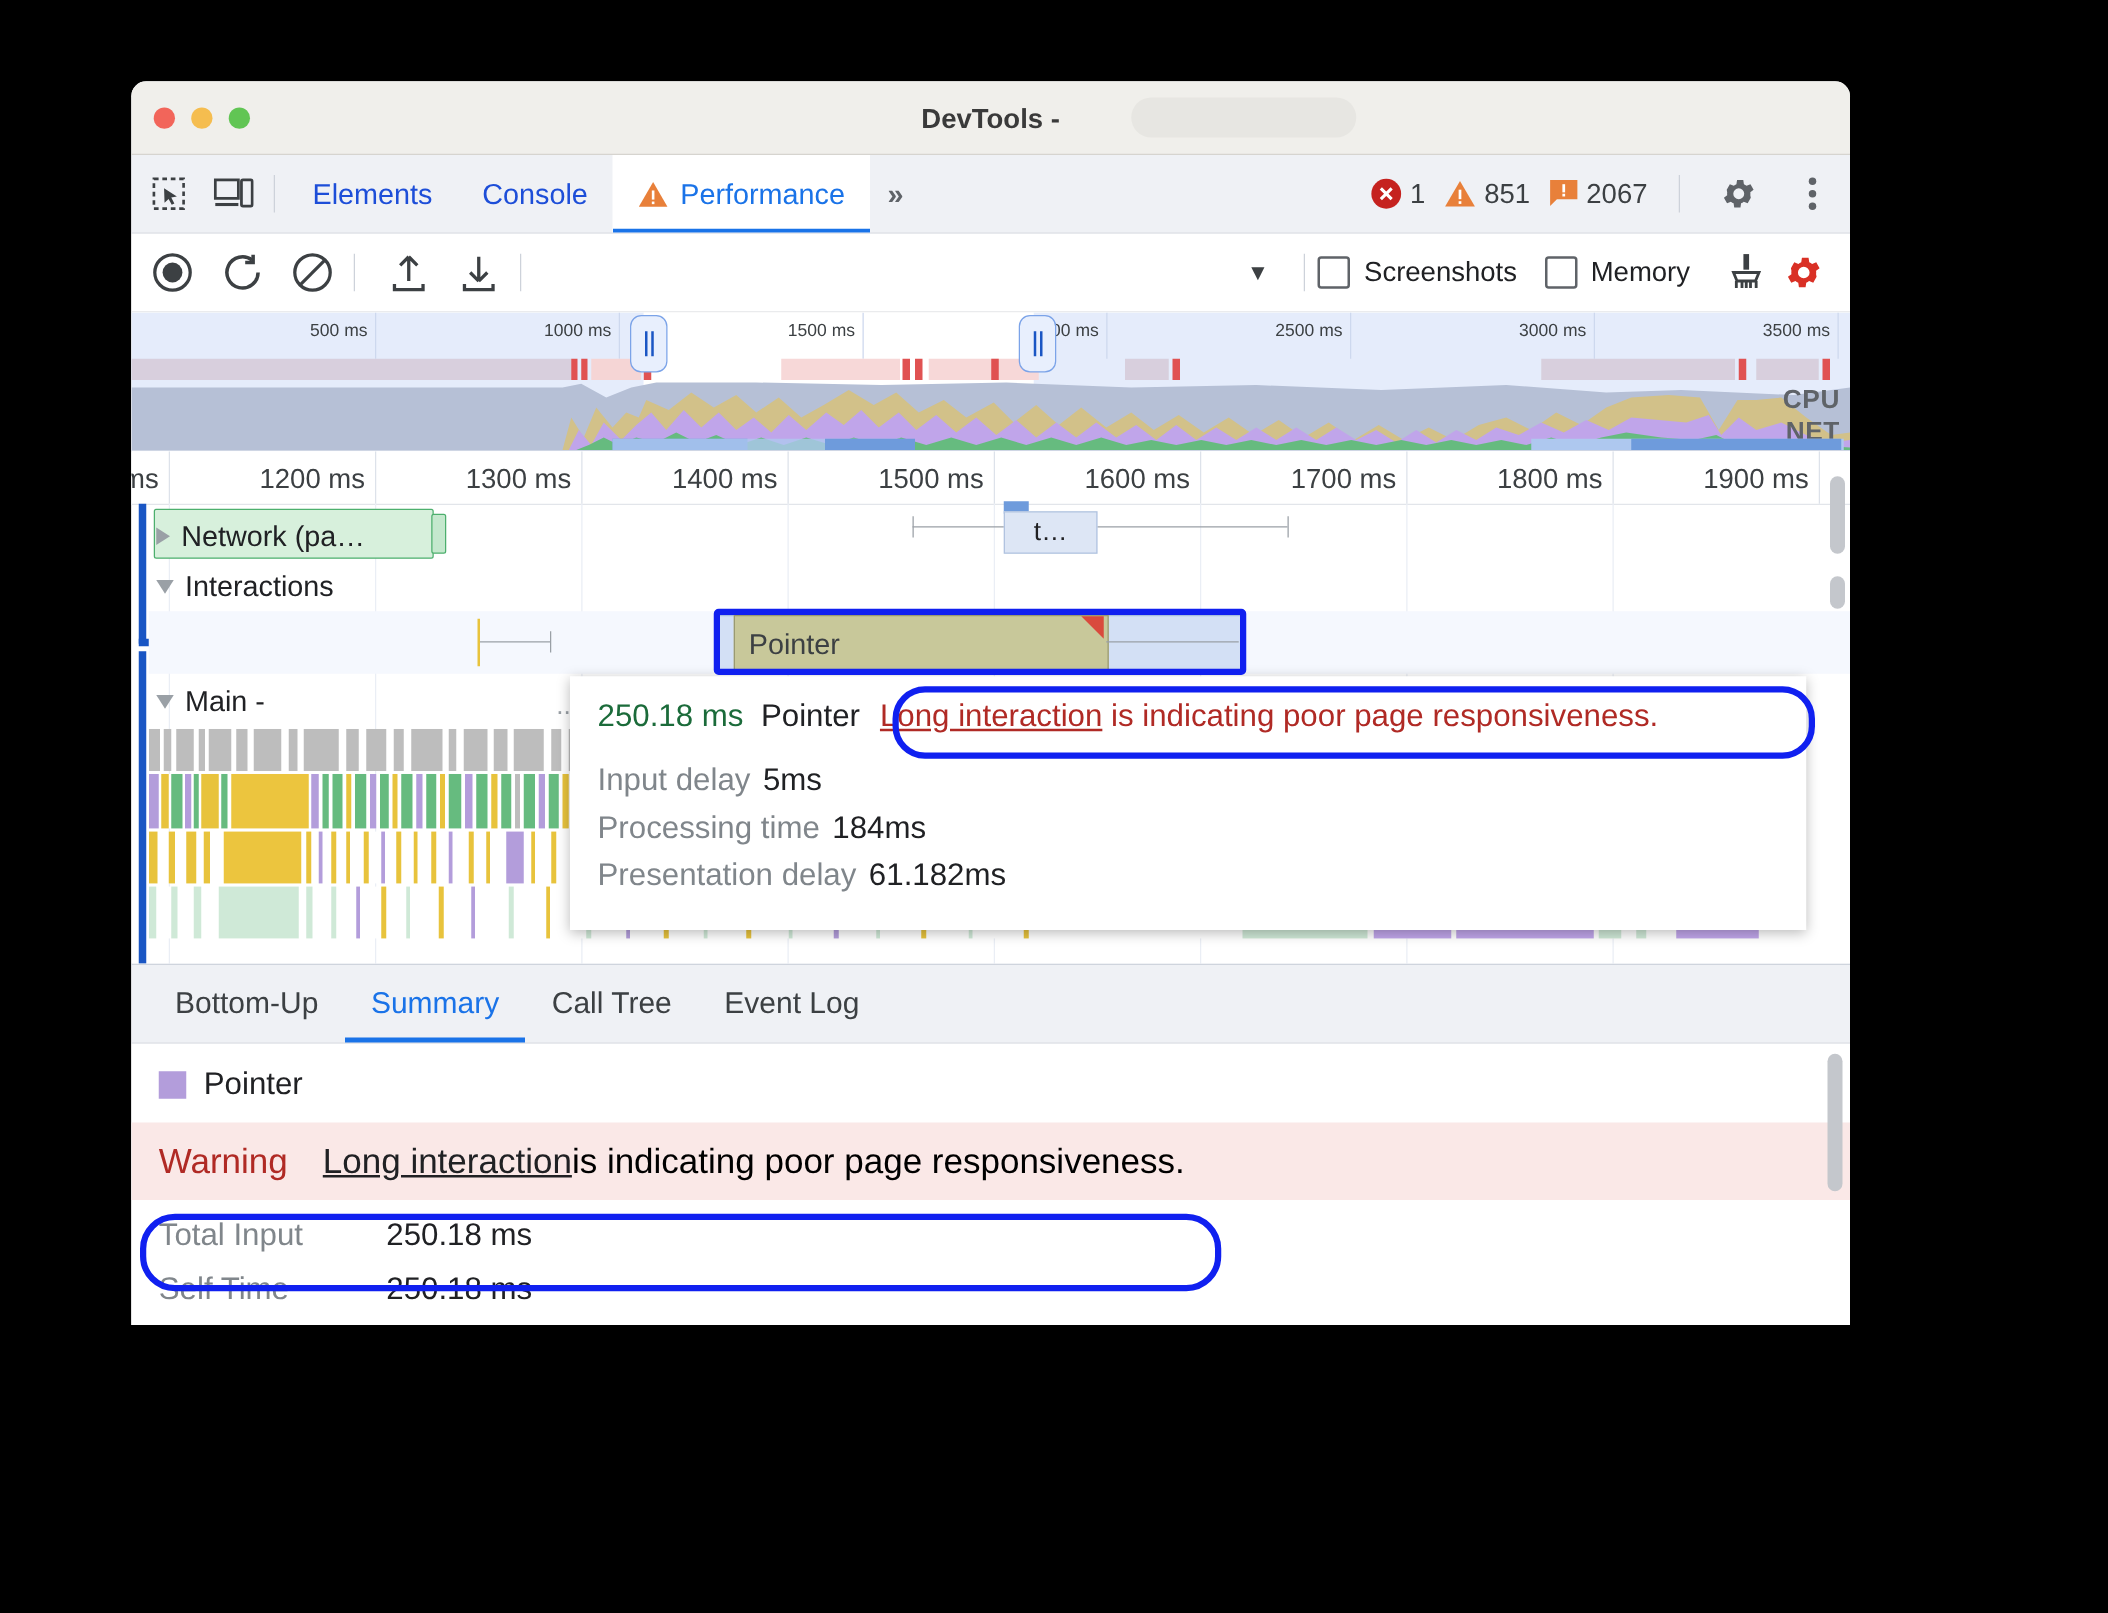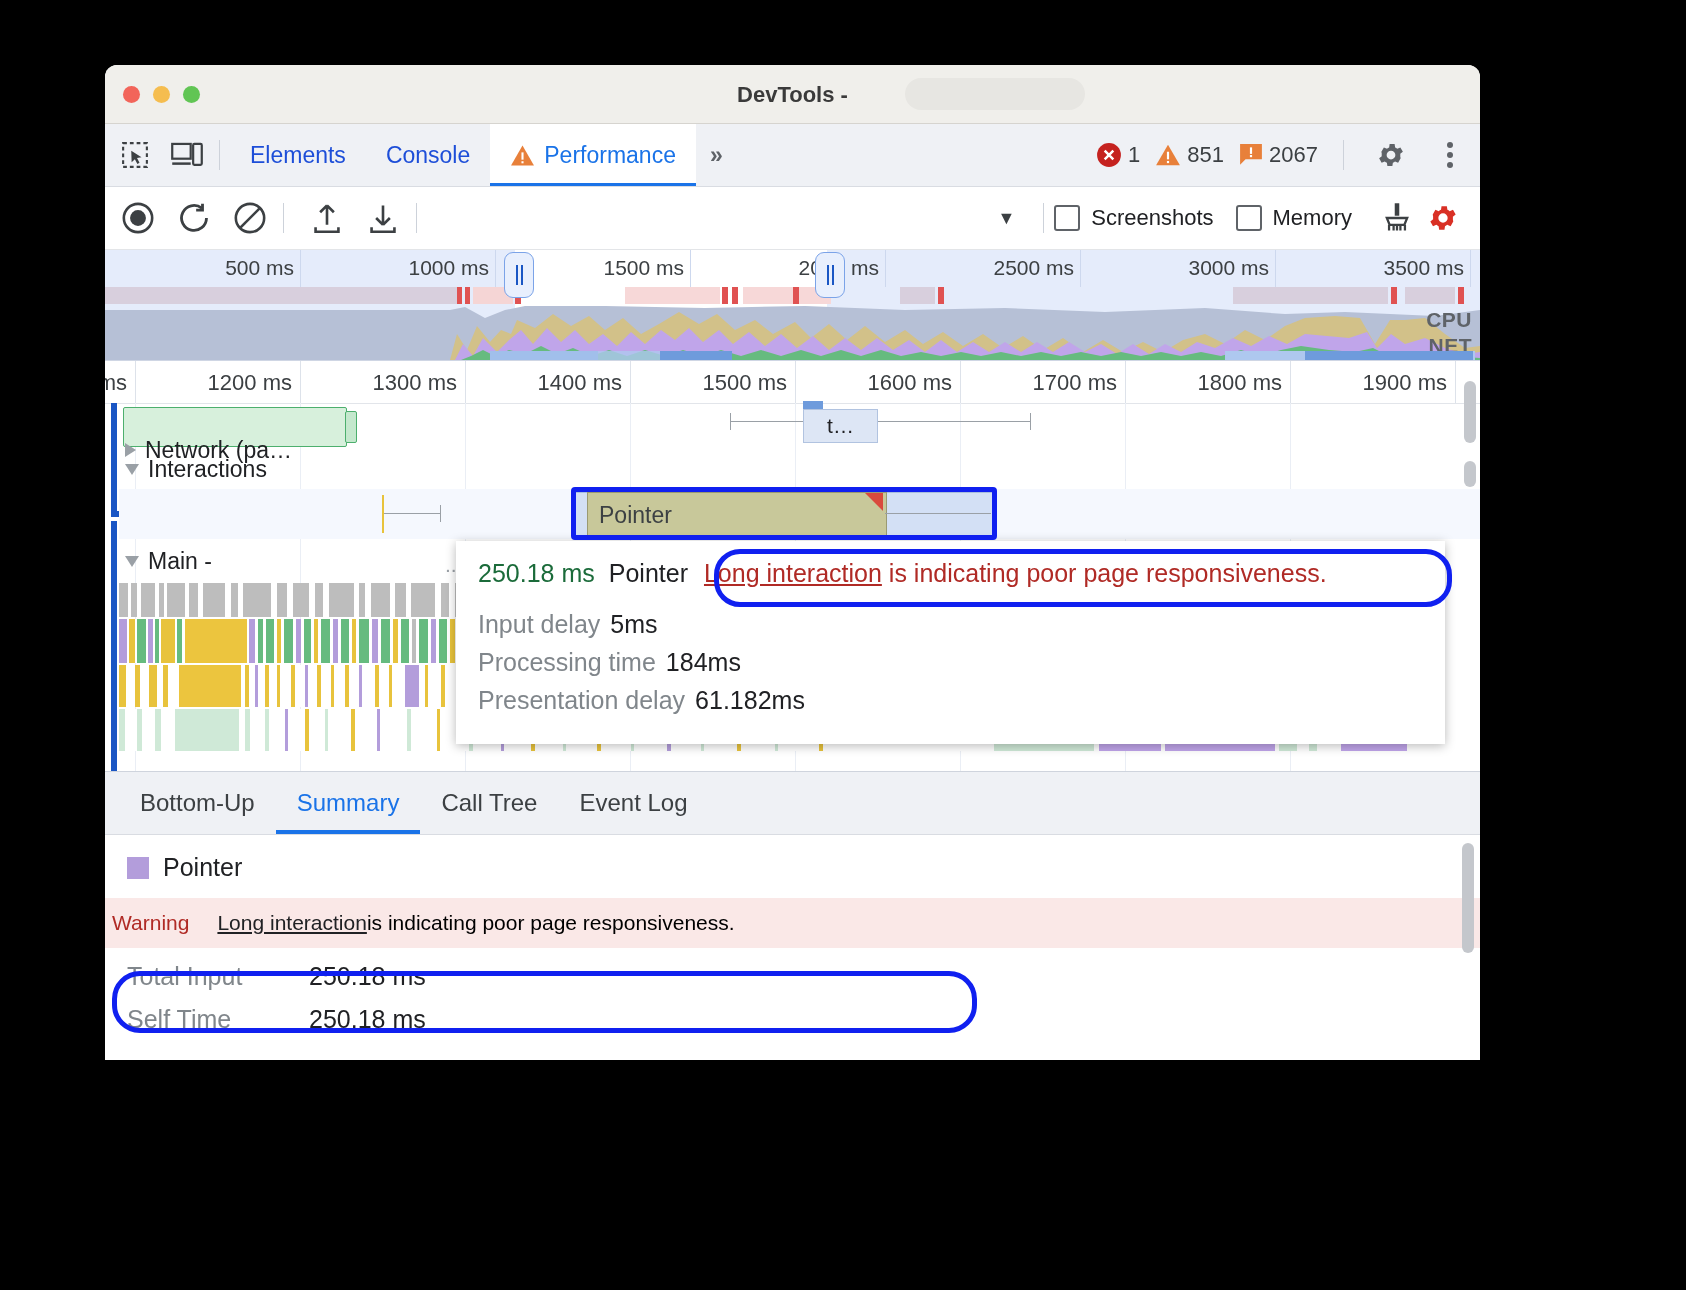--- a/index.html
+++ b/index.html
@@ -38,21 +38,21 @@
   .pbtn{width:46px;height:46px;margin-left:10px;display:flex;align-items:center;justify-content:center;}
   .dropdownfield{flex:1;height:40px;margin:0 6px;display:flex;align-items:center;justify-content:flex-end;}
   .caret{font-size:18px;color:#3c4043;padding-right:12px;}
   .chk{width:22px;height:22px;border:2px solid #5f6368;border-radius:3px;background:#fff;}
   .chklabel{font-size:22px;color:#202124;margin-left:11px;margin-right:22px;}
 
   
   .overview{position:relative;height:110px;background:#fff;border-bottom:1px solid #cfd6e4;overflow:hidden;}
   .ovruler{position:absolute;left:0;right:0;top:0;height:37px;}
   .ovtick{position:absolute;top:0;height:37px;border-right:1px solid #cdd8ee;}
-  .ovtick span{position:absolute;right:6px;top:6px;font-size:21px;color:#3c4043;white-space:nowrap;}
+  .ovtick span{position:absolute;right:6px;top:6px;font-size:14px;color:#3c4043;white-space:nowrap;}
   .ovshade{position:absolute;top:0;bottom:0;background:#dce6fa;opacity:.75;}
   .ovwhite{position:absolute;top:0;bottom:0;background:#fff;}
   .netstrip{position:absolute;left:0;right:0;top:37px;height:17px;}
   .nseg{position:absolute;top:0;height:17px;}
   .cpuarea{position:absolute;left:0;right:0;top:54px;height:56px;overflow:hidden;}
   .sideLabel{position:absolute;right:8px;font-size:21px;font-weight:bold;color:#5f6368;letter-spacing:.5px;}
   .handle{position:absolute;top:2px;width:28px;height:44px;border-radius:9px;background:#e8effd;
           border:1px solid #7ba3e8;display:flex;align-items:center;justify-content:center;gap:3px;z-index:6;}
   .handle i{display:block;width:2px;height:20px;background:#1a56c4;}
   .netbottom{position:absolute;height:9px;background:#6e9bdc;}
@@ -95,22 +95,22 @@
   
   .btabs{position:relative;height:62px;background:#eff1f5;border-top:1px solid #cfd4dd;
          border-bottom:1px solid #d9dce2;display:flex;align-items:center;padding-left:14px;}
   .btab{font-size:24px;color:#3c4043;padding:0 21px;height:62px;display:flex;align-items:center;}
   .btab.active{color:#1a73e8;box-shadow:inset 0 -4px 0 #1a73e8;}
 
   
   .summary{position:relative;background:#fff;height:232px;overflow:hidden;}
   .sum-title{display:flex;align-items:center;padding:18px 0 0 22px;font-size:25px;color:#202124;}
   .swatch{width:22px;height:22px;background:#b39ddb;margin-right:14px;}
-  .warnrow{position:relative;margin-top:16px;background:#fae8e7;height:50px;display:flex;
-           align-items:center;padding-left:7px;font-size:21px;}
+  .warnrow{position:relative;margin-top:16px;background:#fae8e7;height:62px;display:flex;
+           align-items:center;padding-left:22px;font-size:28px;}
   .warnrow .wlabel{color:#b02a25;margin-right:28px;}
   .warnrow a{color:#202124;text-decoration:underline;}
   .sumrow{display:flex;align-items:center;padding:14px 0 0 22px;font-size:25px;}
   .sumkey{color:#80868b;width:182px;}
   .sumval{color:#202124;}
   .sumscroll{position:absolute;right:6px;top:8px;width:12px;height:110px;border-radius:6px;background:#c4c7cc;}
 </style>
 </head>
 <body>
 
@@ -379,21 +379,21 @@
     <div class="gridline" style="left:690px;"></div>
     <div class="gridline" style="left:855px;"></div>
     <div class="gridline" style="left:1020px;"></div>
     <div class="gridline" style="left:1185px;"></div>
 
     <div class="leftrail" style="top:42px;height:112px;"></div>
     <div class="leftrail" style="top:150px;height:6px;width:100px;"></div>
     <div class="leftrail" style="top:160px;height:250px;"></div>
 
     <div class="netpill" style="left:18px;top:46px;width:222px;height:38px;"></div>
-    <div class="trk-label" style="left:14px;top:63px;height:52px;padding-left:6px;justify-content:flex-end;">
+    <div class="trk-label" style="left:14px;top:42px;height:52px;padding-left:6px;justify-content:flex-end;">
       <span class="tri tri-right"></span>
       <span>Network (pa…</span>
     </div>
     <div class="netpill" style="left:240px;top:50px;width:10px;height:30px;background:#c4e8cd;"></div>
 
     <div class="whisker" style="left:625px;top:60px;width:300px;"></div>
     <div class="whisker-cap" style="left:625px;top:52px;height:17px;"></div>
     <div class="whisker-cap" style="left:925px;top:52px;height:17px;"></div>
     <div class="fnblk" style="left:698px;top:40px;width:20px;height:10px;background:#6e9bdc;"></div>
     <div class="fnblk" style="left:698px;top:48px;width:73px;height:32px;background:#dde6f5;border:1px solid #b1c3e0;">t…</div>

